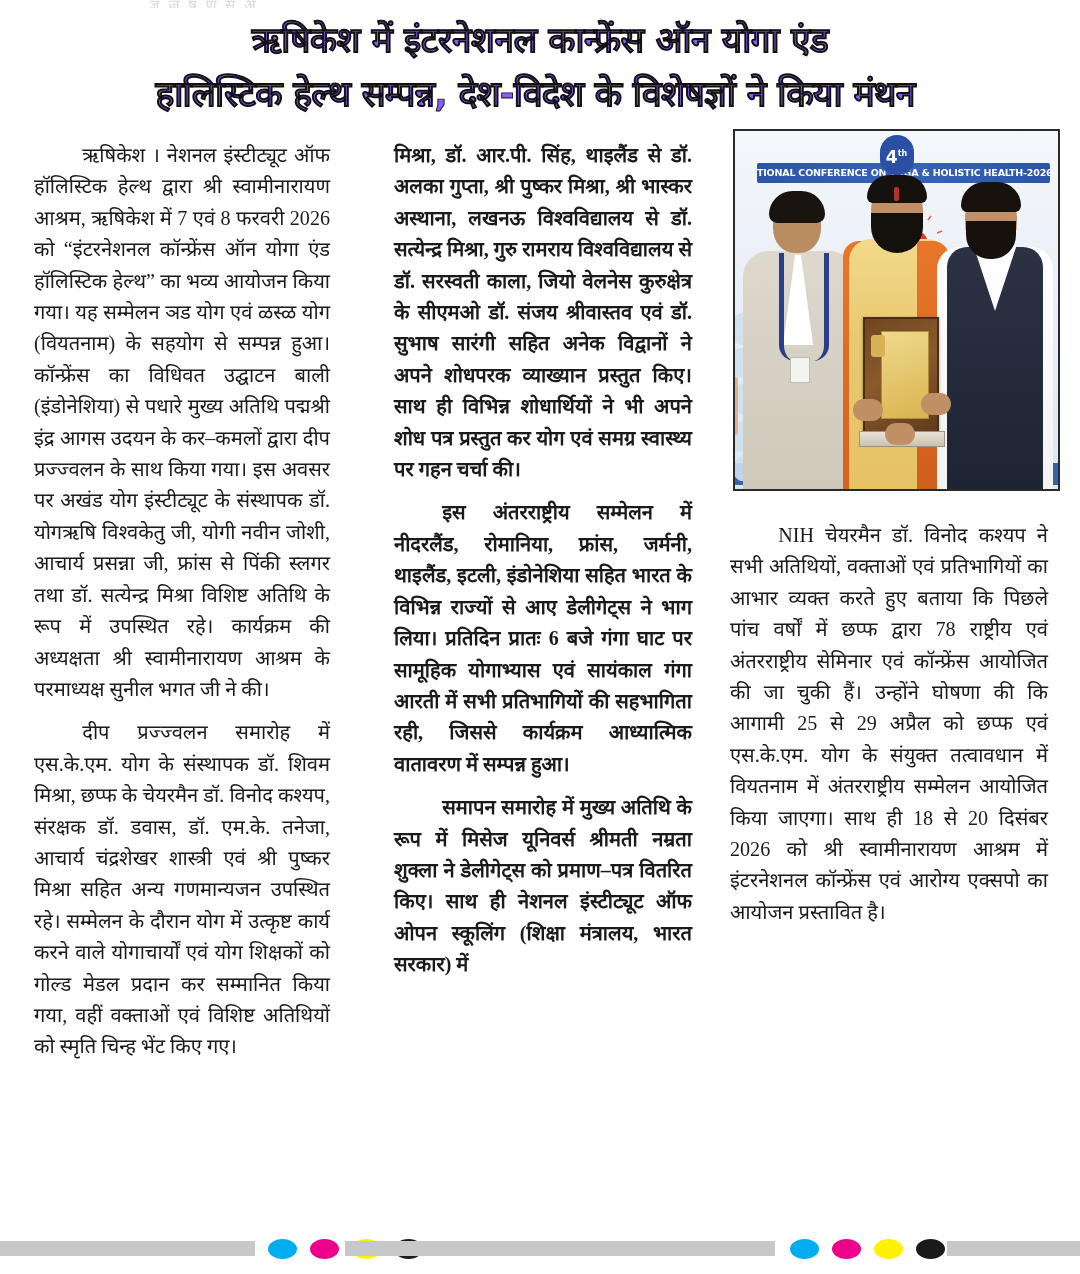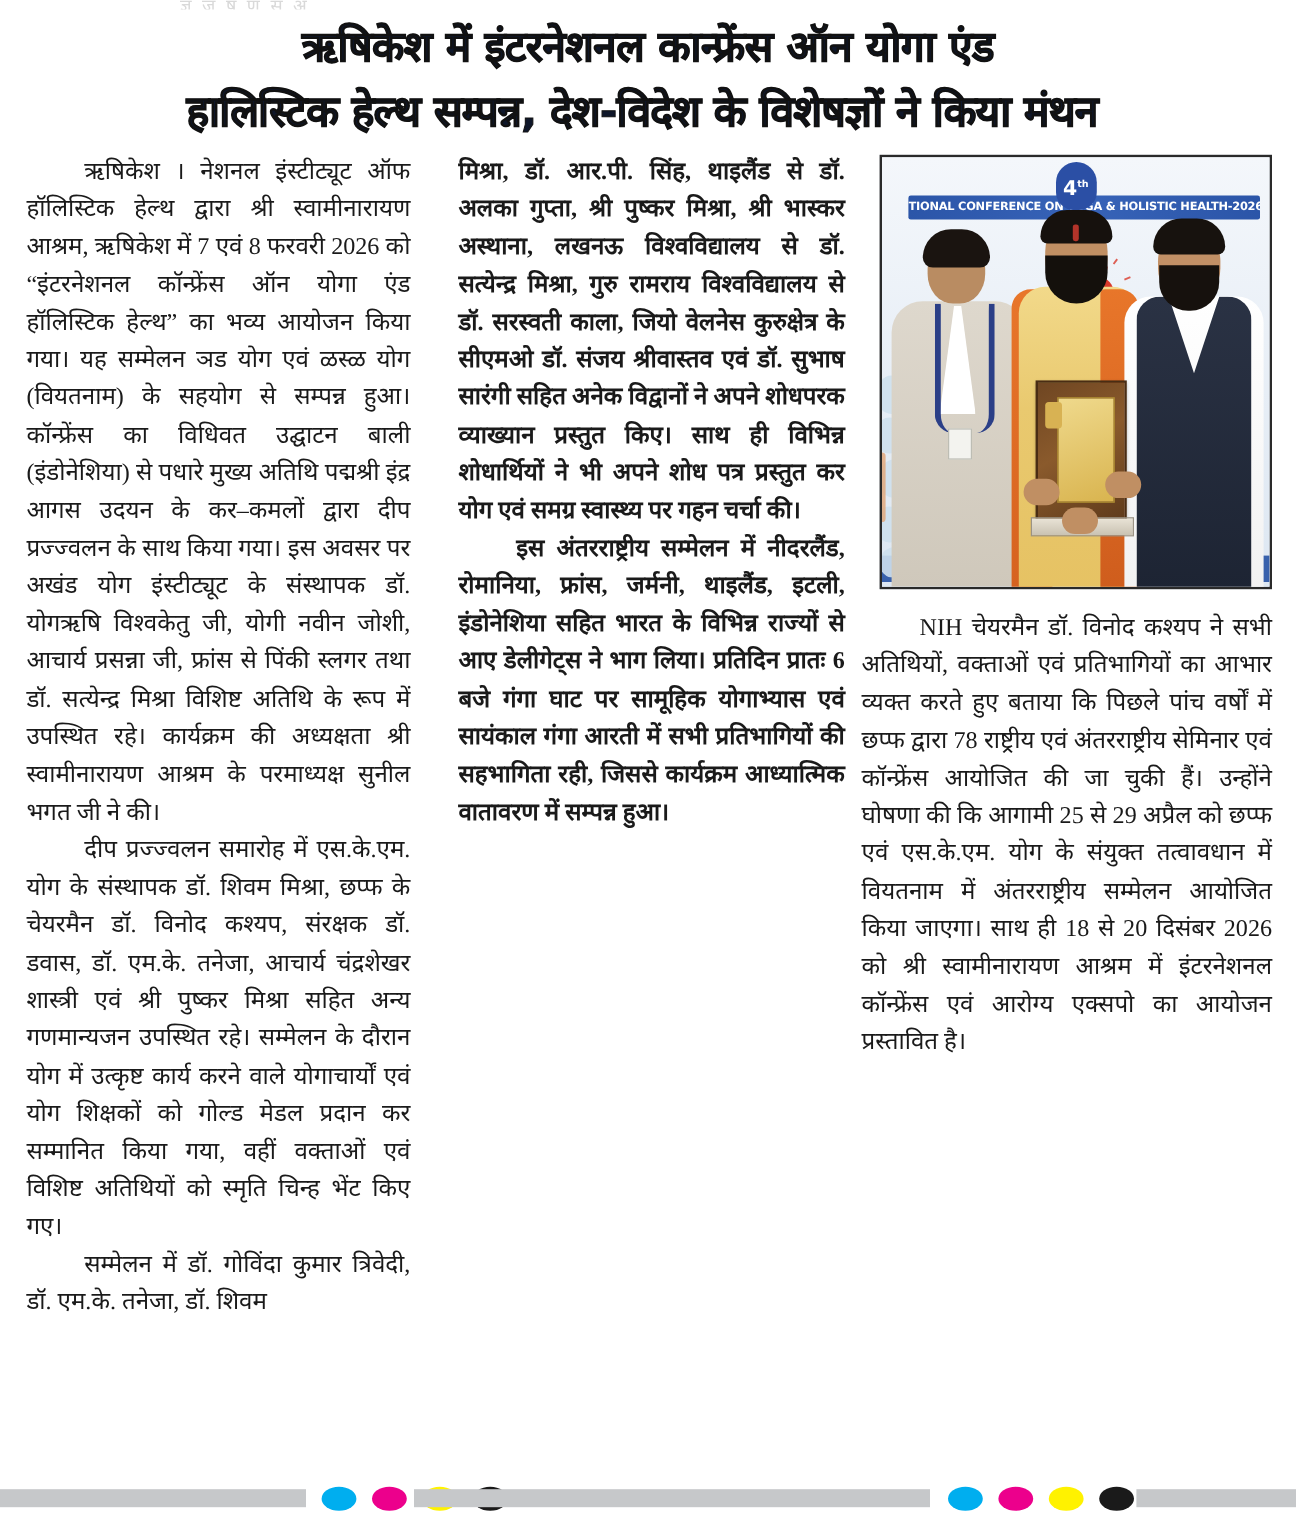--- a/index.html
+++ b/index.html
@@ -31,21 +31,21 @@
     font-family: "DejaVu Sans", sans-serif;
   }
 
   
   .headline {
     position: absolute;
     left: 0;
     top: 14px;
     width: 1080px;
     text-align: center;
-    color: #0f172a;
+    color: #8b5cf6;
     font-family: "DejaVu Sans", "Liberation Sans", sans-serif;
     font-weight: bold;
     font-size: 36px;
     line-height: 53px;
     letter-spacing: -0.4px;
   }
   .headline .hl-line {
     display: block;
     white-space: nowrap;
     -webkit-text-stroke: 0.9px #111111;
@@ -64,21 +64,21 @@
     color: #1a1a1a;
     font-family: "Liberation Serif", "DejaVu Serif", serif;
     font-size: 20.1px;
     line-height: 31.4px;
     text-align: justify;
     text-justify: inter-word;
     -webkit-hyphens: none;
     hyphens: none;
   }
   .col p {
-    margin: 0;
+    margin: 12px;
     text-indent: 2.4em;
   }
   .col p.cont { text-indent: 0; }
 
   #col1 { left: 22px;  width: 320px; }
   #col2 { left: 382px; width: 322px; font-weight: bold; }
   #col3 { left: 718px; width: 342px; top: 508px; }
 
   
   .photo-wrap {
@@ -479,26 +479,26 @@
       </div>
       <div class="hand" style="left:118px; top:268px;"></div>
       <div class="hand" style="left:186px; top:262px;"></div>
       <div class="hand" style="left:150px; top:292px;"></div>
     </div>
   </div>
 
   <div class="col" id="col1">
     <p>ऋषिकेश । नेशनल इंस्टीट्यूट ऑफ हॉलिस्टिक हेल्थ द्वारा श्री स्वामीनारायण आश्रम, ऋषिकेश में 7 एवं 8 फरवरी 2026 को “इंटरनेशनल कॉन्फ्रेंस ऑन योगा एंड हॉलिस्टिक हेल्थ” का भव्य आयोजन किया गया। यह सम्मेलन ञड योग एवं ळस्ळ योग (वियतनाम) के सहयोग से सम्पन्न हुआ। कॉन्फ्रेंस का विधिवत उद्घाटन बाली (इंडोनेशिया) से पधारे मुख्य अतिथि पद्मश्री इंद्र आगस उदयन के कर–कमलों द्वारा दीप प्रज्ज्वलन के साथ किया गया। इस अवसर पर अखंड योग इंस्टीट्यूट के संस्थापक डॉ. योगऋषि विश्वकेतु जी, योगी नवीन जोशी, आचार्य प्रसन्ना जी, फ्रांस से पिंकी स्लगर तथा डॉ. सत्येन्द्र मिश्रा विशिष्ट अतिथि के रूप में उपस्थित रहे। कार्यक्रम की अध्यक्षता श्री स्वामीनारायण आश्रम के परमाध्यक्ष सुनील भगत जी ने की।</p>
     <p>दीप प्रज्ज्वलन समारोह में एस.के.एम. योग के संस्थापक डॉ. शिवम मिश्रा, छप्फ के चेयरमैन डॉ. विनोद कश्यप, संरक्षक डॉ. डवास, डॉ. एम.के. तनेजा, आचार्य चंद्रशेखर शास्त्री एवं श्री पुष्कर मिश्रा सहित अन्य गणमान्यजन उपस्थित रहे। सम्मेलन के दौरान योग में उत्कृष्ट कार्य करने वाले योगाचार्यों एवं योग शिक्षकों को गोल्ड मेडल प्रदान कर सम्मानित किया गया, वहीं वक्ताओं एवं विशिष्ट अतिथियों को स्मृति चिन्ह भेंट किए गए।</p>
-    <p>सम्मेलन में डॉ. गोविंदा कुमार त्रिवेदी, डॉ. एम.के. तनेजा, डॉ. शिवम</p>
   </div>
 
   <div class="col" id="col2">
     <p class="cont">मिश्रा, डॉ. आर.पी. सिंह, थाइलैंड से डॉ. अलका गुप्ता, श्री पुष्कर मिश्रा, श्री भास्कर अस्थाना, लखनऊ विश्वविद्यालय से डॉ. सत्येन्द्र मिश्रा, गुरु रामराय विश्वविद्यालय से डॉ. सरस्वती काला, जियो वेलनेस कुरुक्षेत्र के सीएमओ डॉ. संजय श्रीवास्तव एवं डॉ. सुभाष सारंगी सहित अनेक विद्वानों ने अपने शोधपरक व्याख्यान प्रस्तुत किए। साथ ही विभिन्न शोधार्थियों ने भी अपने शोध पत्र प्रस्तुत कर योग एवं समग्र स्वास्थ्य पर गहन चर्चा की।</p>
     <p>इस अंतरराष्ट्रीय सम्मेलन में नीदरलैंड, रोमानिया, फ्रांस, जर्मनी, थाइलैंड, इटली, इंडोनेशिया सहित भारत के विभिन्न राज्यों से आए डेलीगेट्स ने भाग लिया। प्रतिदिन प्रातः 6 बजे गंगा घाट पर सामूहिक योगाभ्यास एवं सायंकाल गंगा आरती में सभी प्रतिभागियों की सहभागिता रही, जिससे कार्यक्रम आध्यात्मिक वातावरण में सम्पन्न हुआ।</p>
+    <p>समापन समारोह में मुख्य अतिथि के रूप में मिसेज यूनिवर्स श्रीमती नम्रता शुक्ला ने डेलीगेट्स को प्रमाण–पत्र वितरित किए। साथ ही नेशनल इंस्टीट्यूट ऑफ ओपन स्कूलिंग (शिक्षा मंत्रालय, भारत सरकार) में</p>
   </div>
 
   <div class="col" id="col3">
     <p>NIH चेयरमैन डॉ. विनोद कश्यप ने सभी अतिथियों, वक्ताओं एवं प्रतिभागियों का आभार व्यक्त करते हुए बताया कि पिछले पांच वर्षों में छप्फ द्वारा 78 राष्ट्रीय एवं अंतरराष्ट्रीय सेमिनार एवं कॉन्फ्रेंस आयोजित की जा चुकी हैं। उन्होंने घोषणा की कि आगामी 25 से 29 अप्रैल को छप्फ एवं एस.के.एम. योग के संयुक्त तत्वावधान में वियतनाम में अंतरराष्ट्रीय सम्मेलन आयोजित किया जाएगा। साथ ही 18 से 20 दिसंबर 2026 को श्री स्वामीनारायण आश्रम में इंटरनेशनल कॉन्फ्रेंस एवं आरोग्य एक्सपो का आयोजन प्रस्तावित है।</p>
   </div>
 
   <div class="cmyk-strip">
     <div class="cmyk-bar" id="bar1" style="left: 0px; width: 255px; background: rgb(198, 200, 202);"></div>
     <div class="cmyk-dot" id="d1" style="left: 268px; background: rgb(0, 174, 239);"></div>
     <div class="cmyk-dot" id="d2" style="left: 310px; background: rgb(236, 0, 140);"></div>

